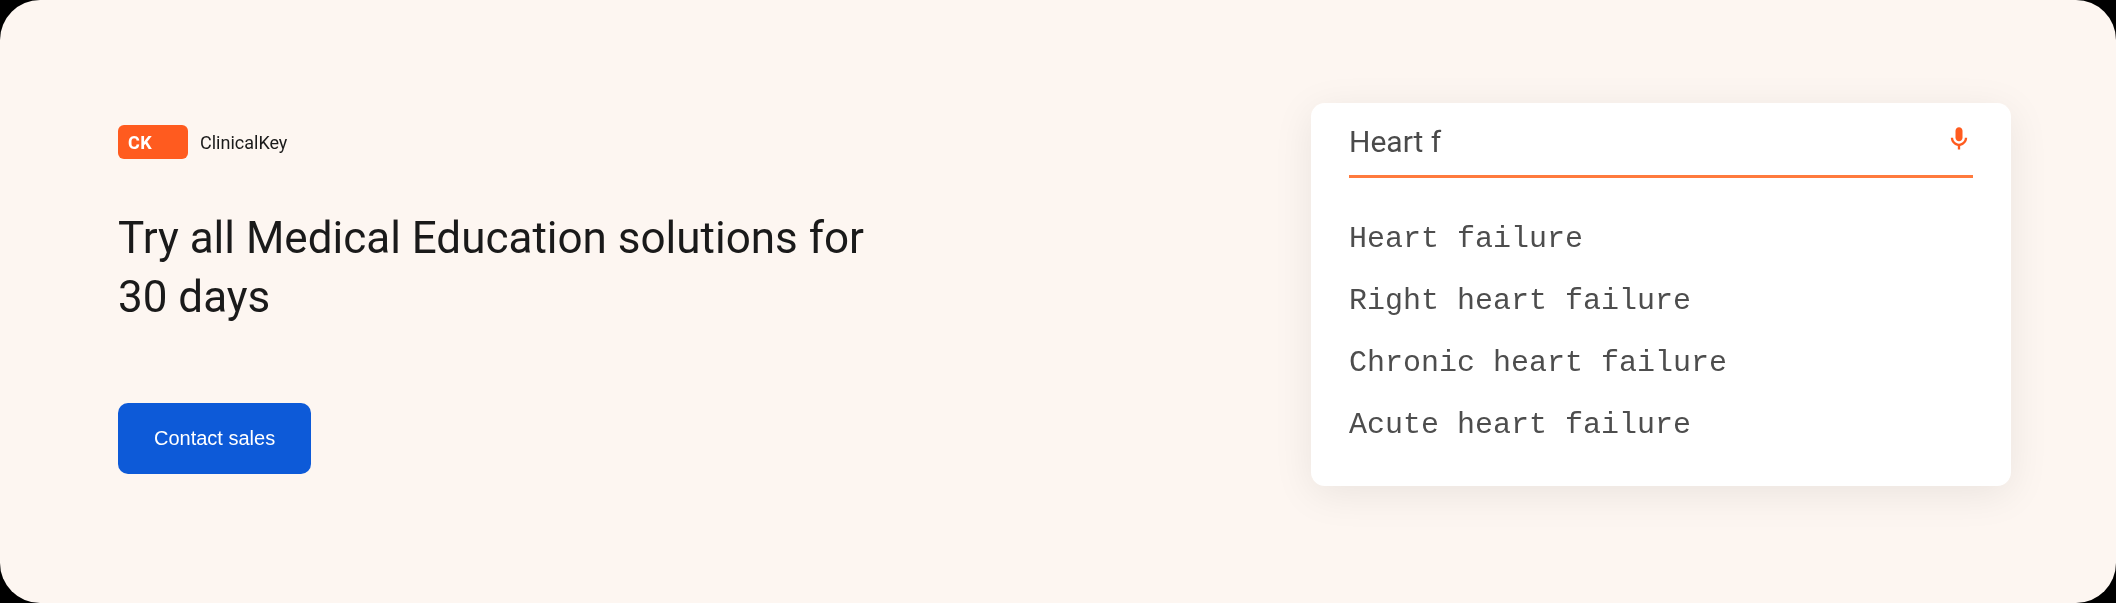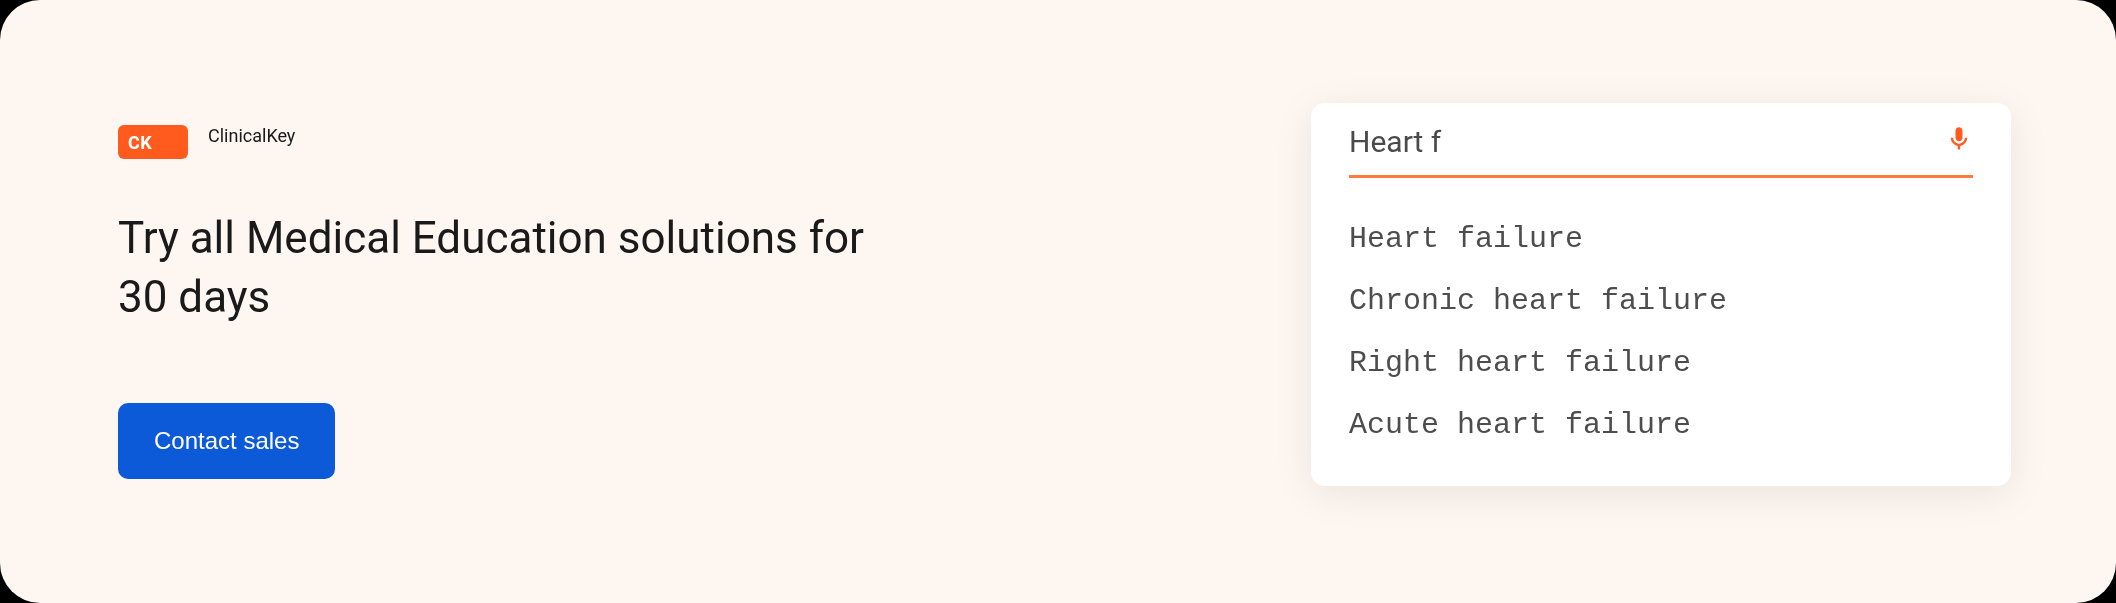--- a/index.html
+++ b/index.html
@@ -22,21 +22,22 @@
       position: relative;
       overflow: hidden;
     }
     .left-content {
       position: absolute;
       left: 118px;
       top: 125px;
     }
     .brand {
       display: flex;
-      gap: 20px;
+      align-items: center;
+      gap: 12px;
       margin-bottom: 50px;
     }
     .brand-badge {
       background: #ff5b1f;
       color: #fff;
       font-weight: 700;
       font-size: 18px;
       padding: 6px 10px;
       border-radius: 6px;
       width: 70px;
@@ -54,21 +55,21 @@
       font-size: 44px;
       line-height: 1.35;
       color: #1a1a1a;
       font-weight: 400;
       max-width: 780px;
       margin-bottom: 75px;
     }
     .cta-button {
       background: #0d5ad8;
       color: #fff;
-      font-size: 24px;
+      font-size: 20px;
       font-weight: 400;
       padding: 24px 36px;
       border: none;
       border-radius: 10px;
       cursor: pointer;
     }
     .search-panel {
       position: absolute;
       right: 105px;
       top: 103px;
@@ -128,18 +129,18 @@
       <input type="text" class="search-input" value="Heart f" style="">
       <span class="mic-icon">
         <svg width="28" height="36" viewBox="0 0 24 24" fill="currentColor">
           <path d="M12 14c1.66 0 3-1.34 3-3V5c0-1.66-1.34-3-3-3S9 3.34 9 5v6c0 1.66 1.34 3 3 3z"></path>
           <path d="M17 11c0 2.76-2.24 5-5 5s-5-2.24-5-5H5c0 3.53 2.61 6.43 6 6.92V21h2v-3.08c3.39-.49 6-3.39 6-6.92h-2z"></path>
         </svg>
       </span>
     </div>
     <div class="suggestions">
       <div class="suggestion-item">Heart failure</div>
+      <div class="suggestion-item">Right heart failure</div>
       <div class="suggestion-item">Chronic heart failure</div>
-      <div class="suggestion-item">Right heart failure</div>
       <div class="suggestion-item">Acute heart failure</div>
     </div>
   </div>
 </div>
 
 </body></html>

